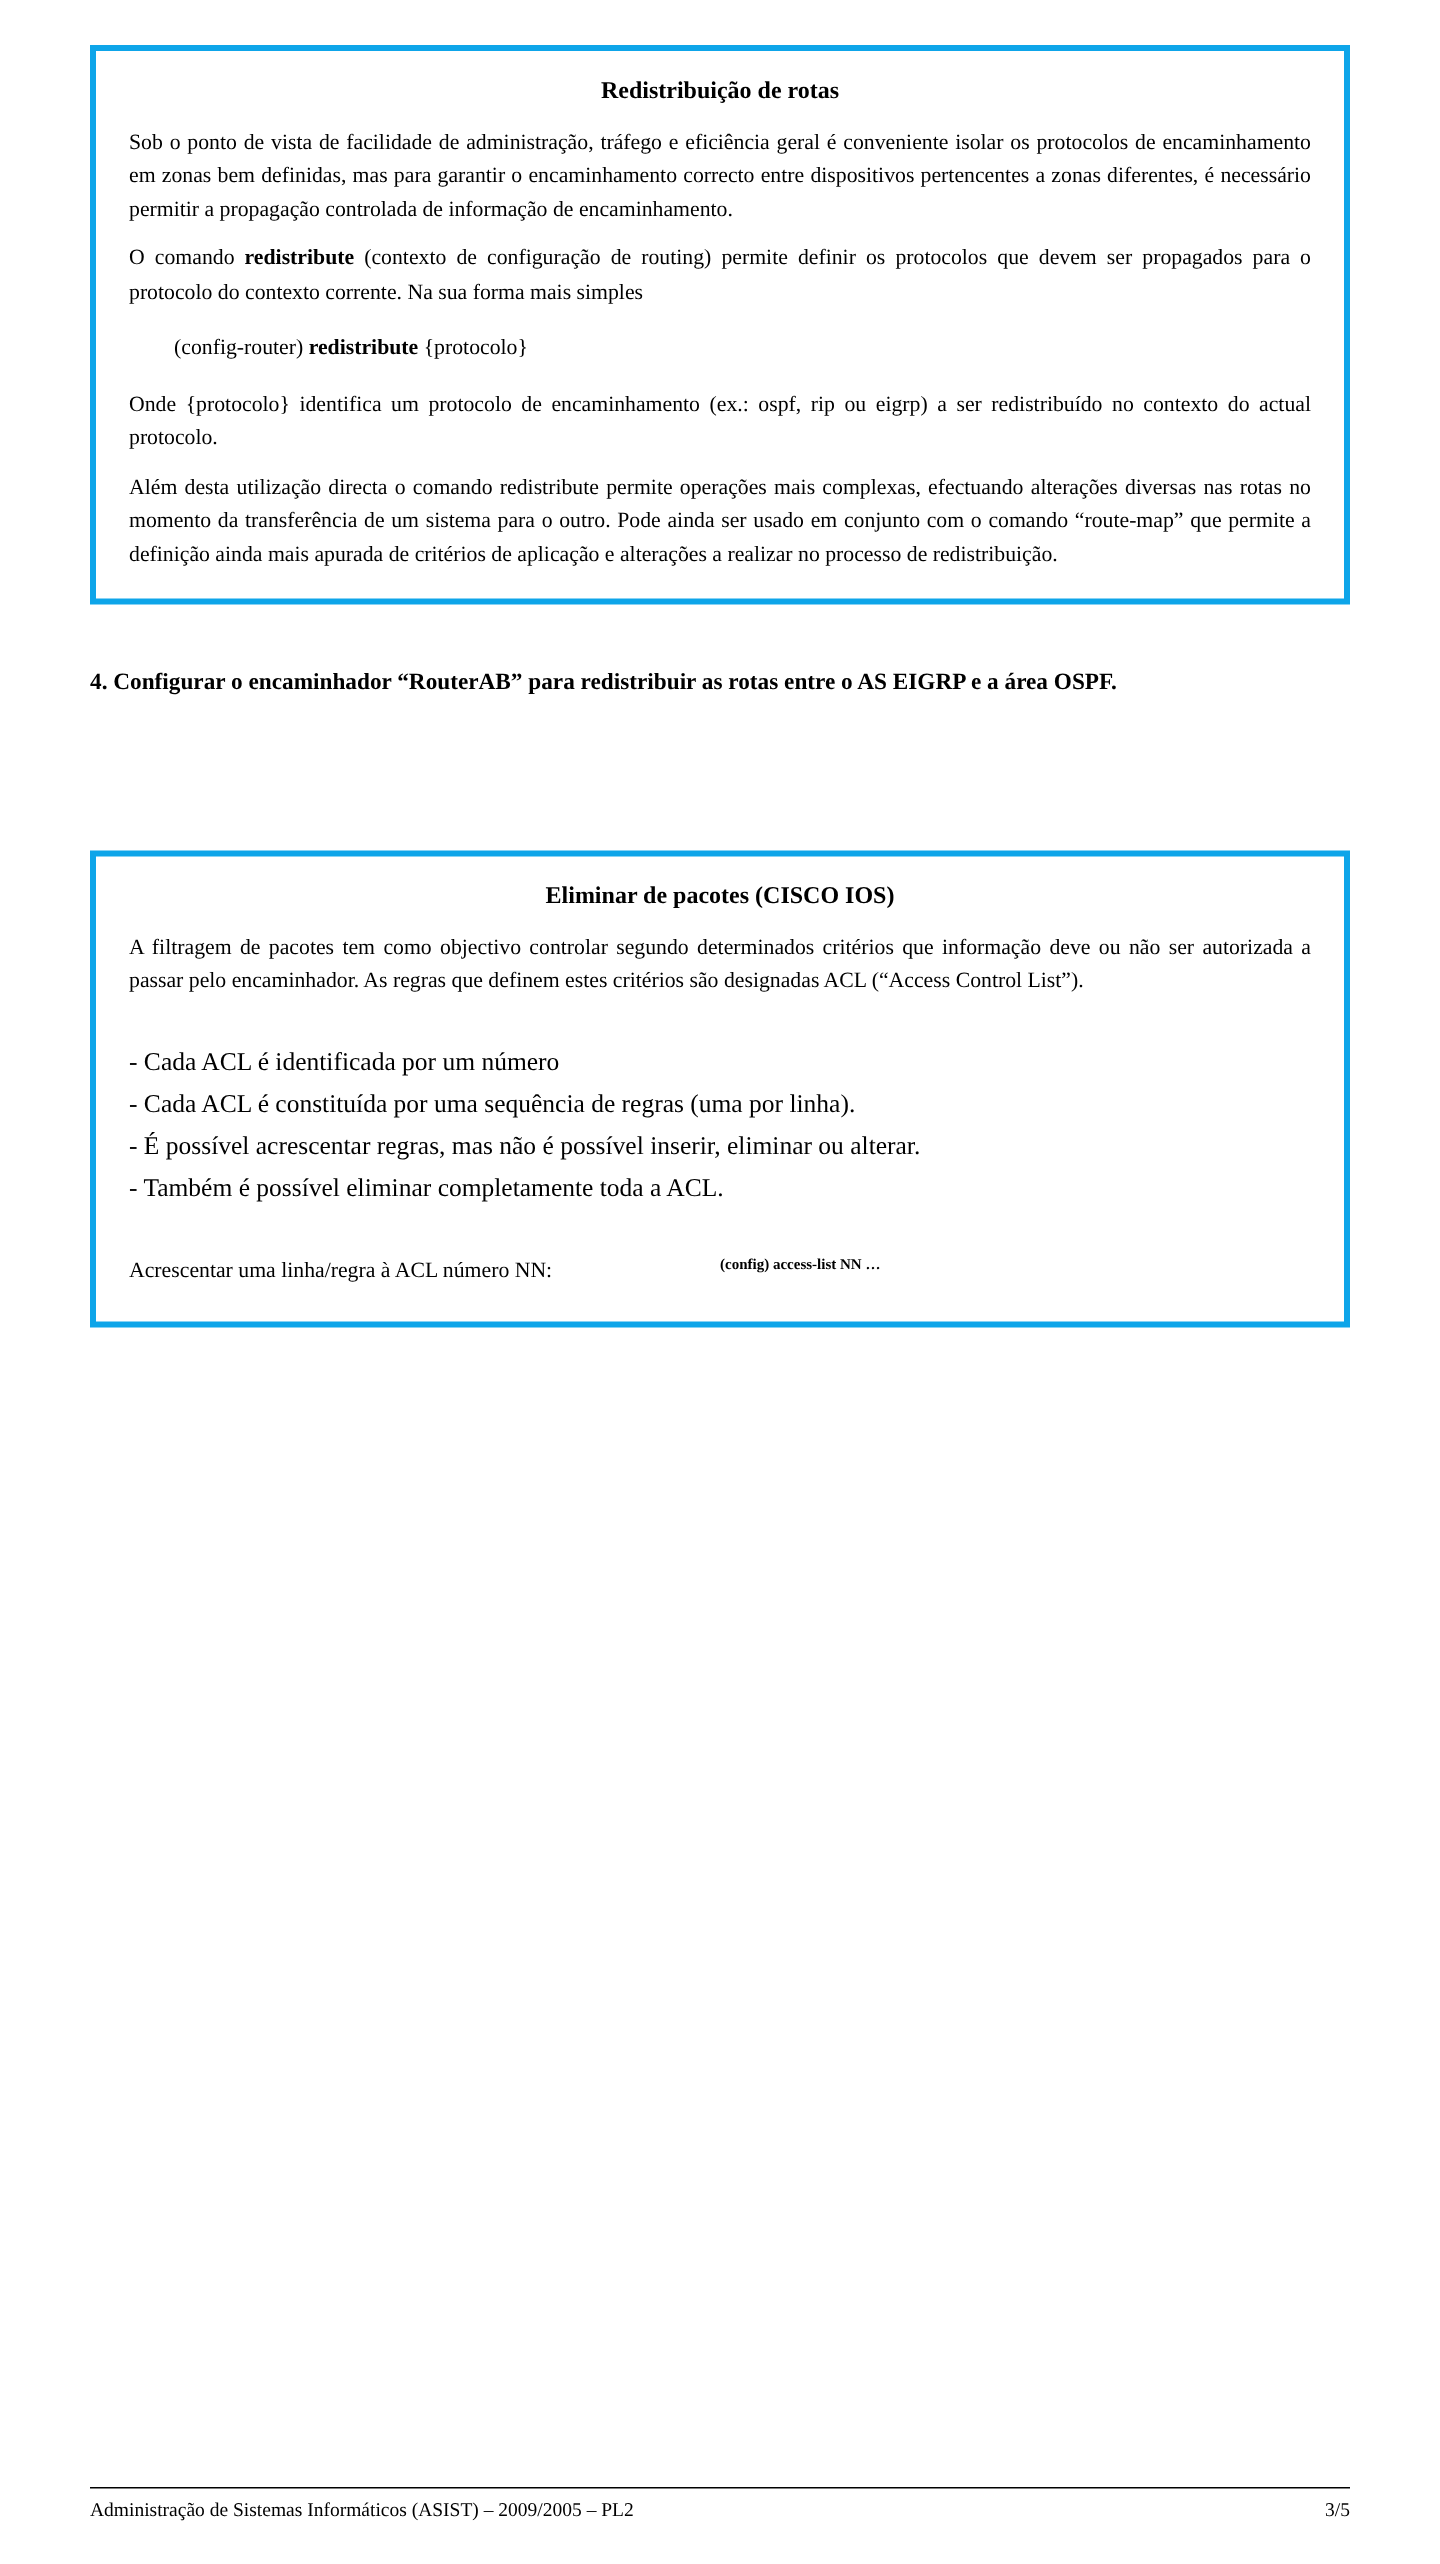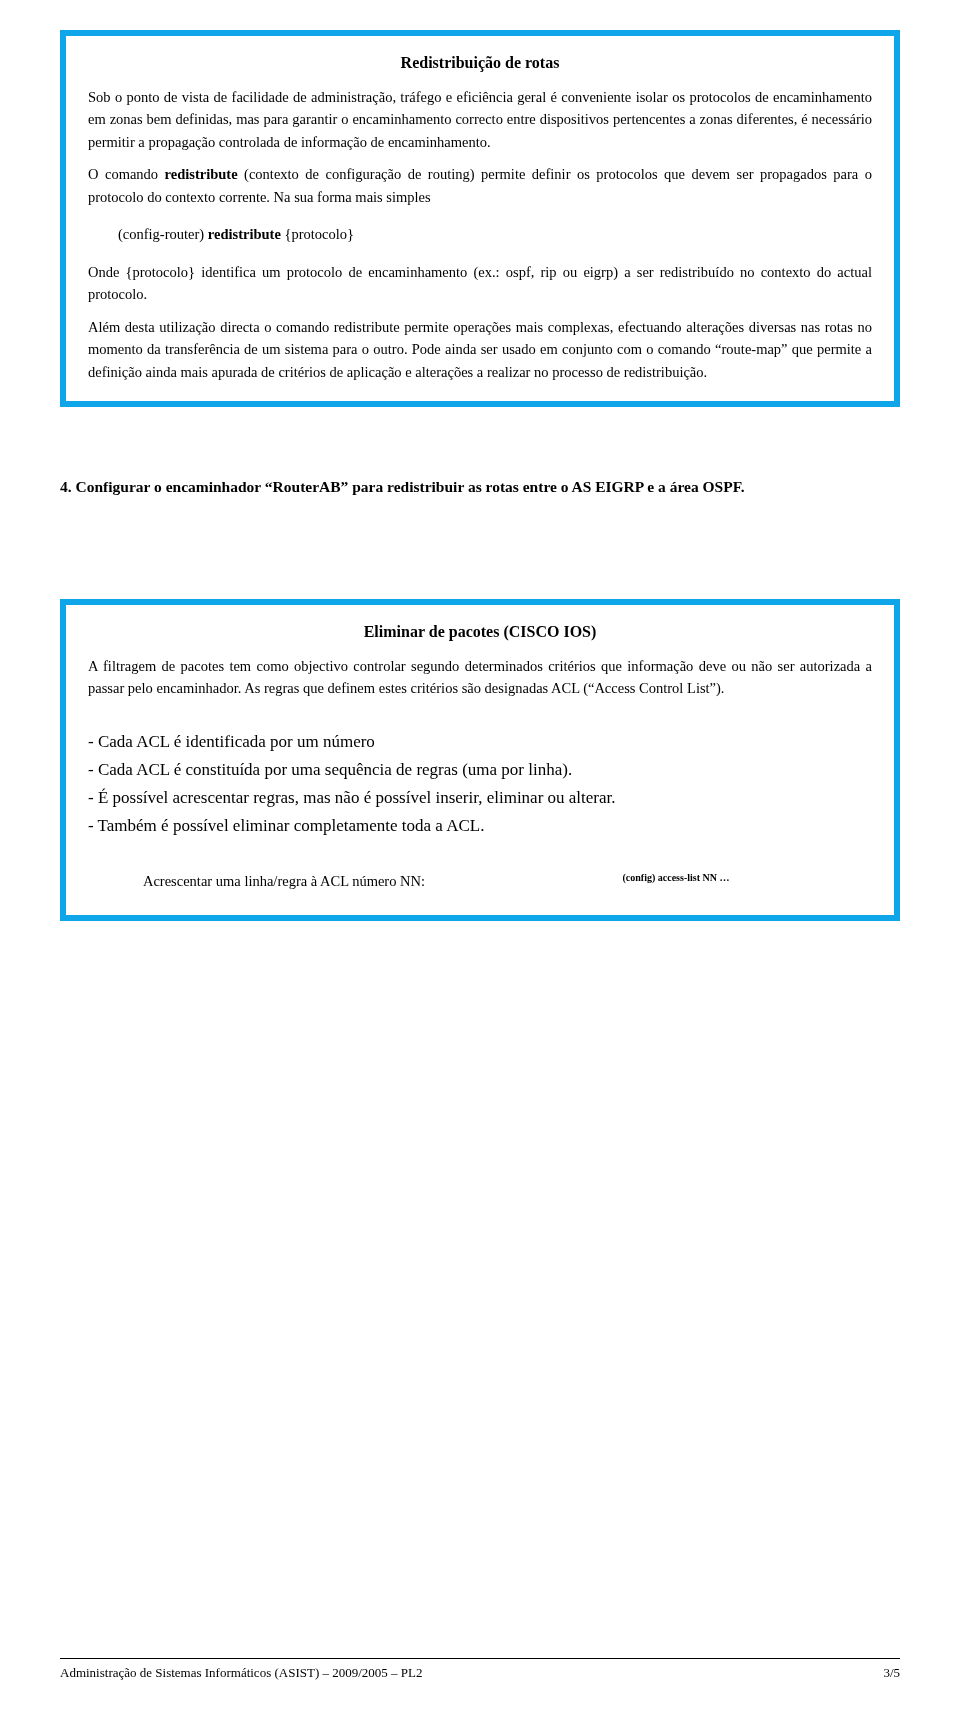--- a/index.html
+++ b/index.html
@@ -20,23 +20,22 @@
 
     .page-container {
       width: 960px;
       min-height: 1709px;
       padding: 30px 60px 60px 60px;
       position: relative;
       background: #ffffff;
     }
 
     .section-box {
-      border: 6px solid #0ea5e9;
+      border: 4px solid #0ea5e9;
       padding: 18px 22px;
-      margin-bottom: 28px;
     }
 
     .section-title {
       text-align: center;
       font-weight: bold;
       font-size: 16px;
       margin-bottom: 14px;
     }
 
     .body-text {
@@ -89,21 +88,20 @@
 
     .acl-table {
       margin-top: 12px;
       width: 100%;
     }
 
     .acl-row {
       display: flex;
       gap: 0;
       margin-bottom: 2px;
-      text-align: center;
     }
 
     .acl-left {
       width: 50%;
       font-size: 14.5px;
       line-height: 1.6;
     }
 
     .acl-right {
       width: 50%;

